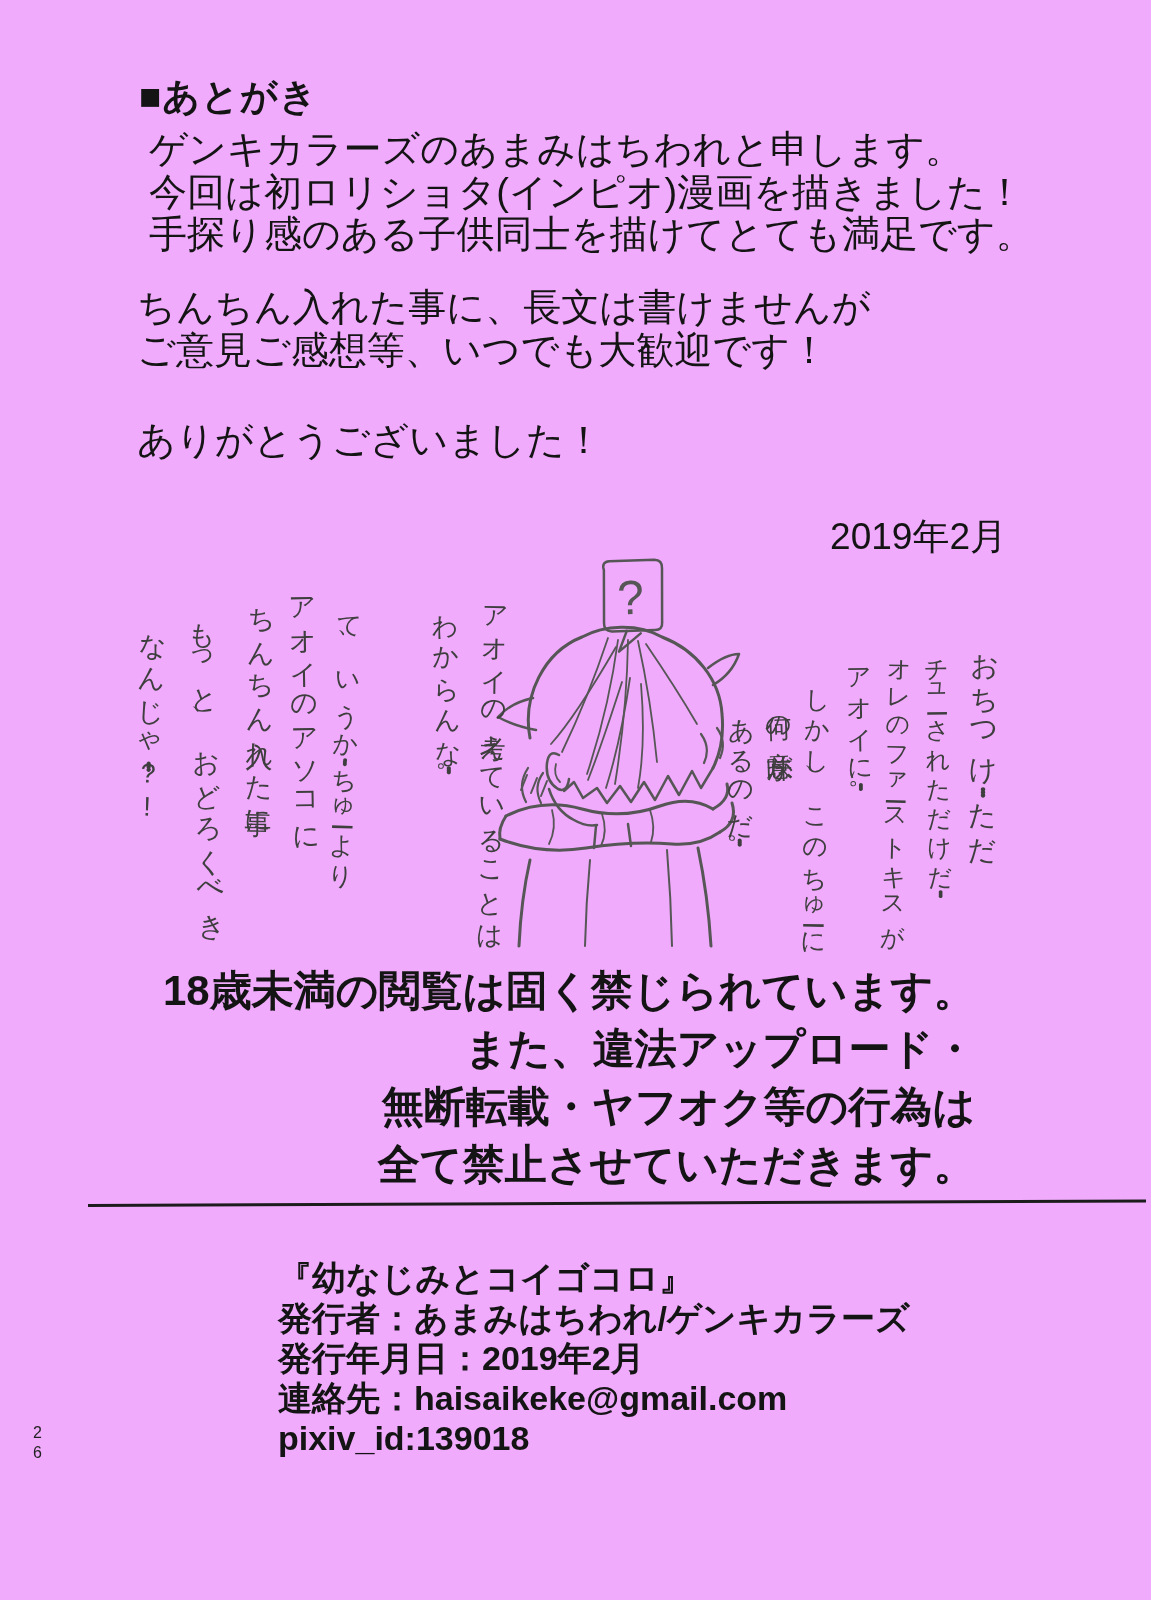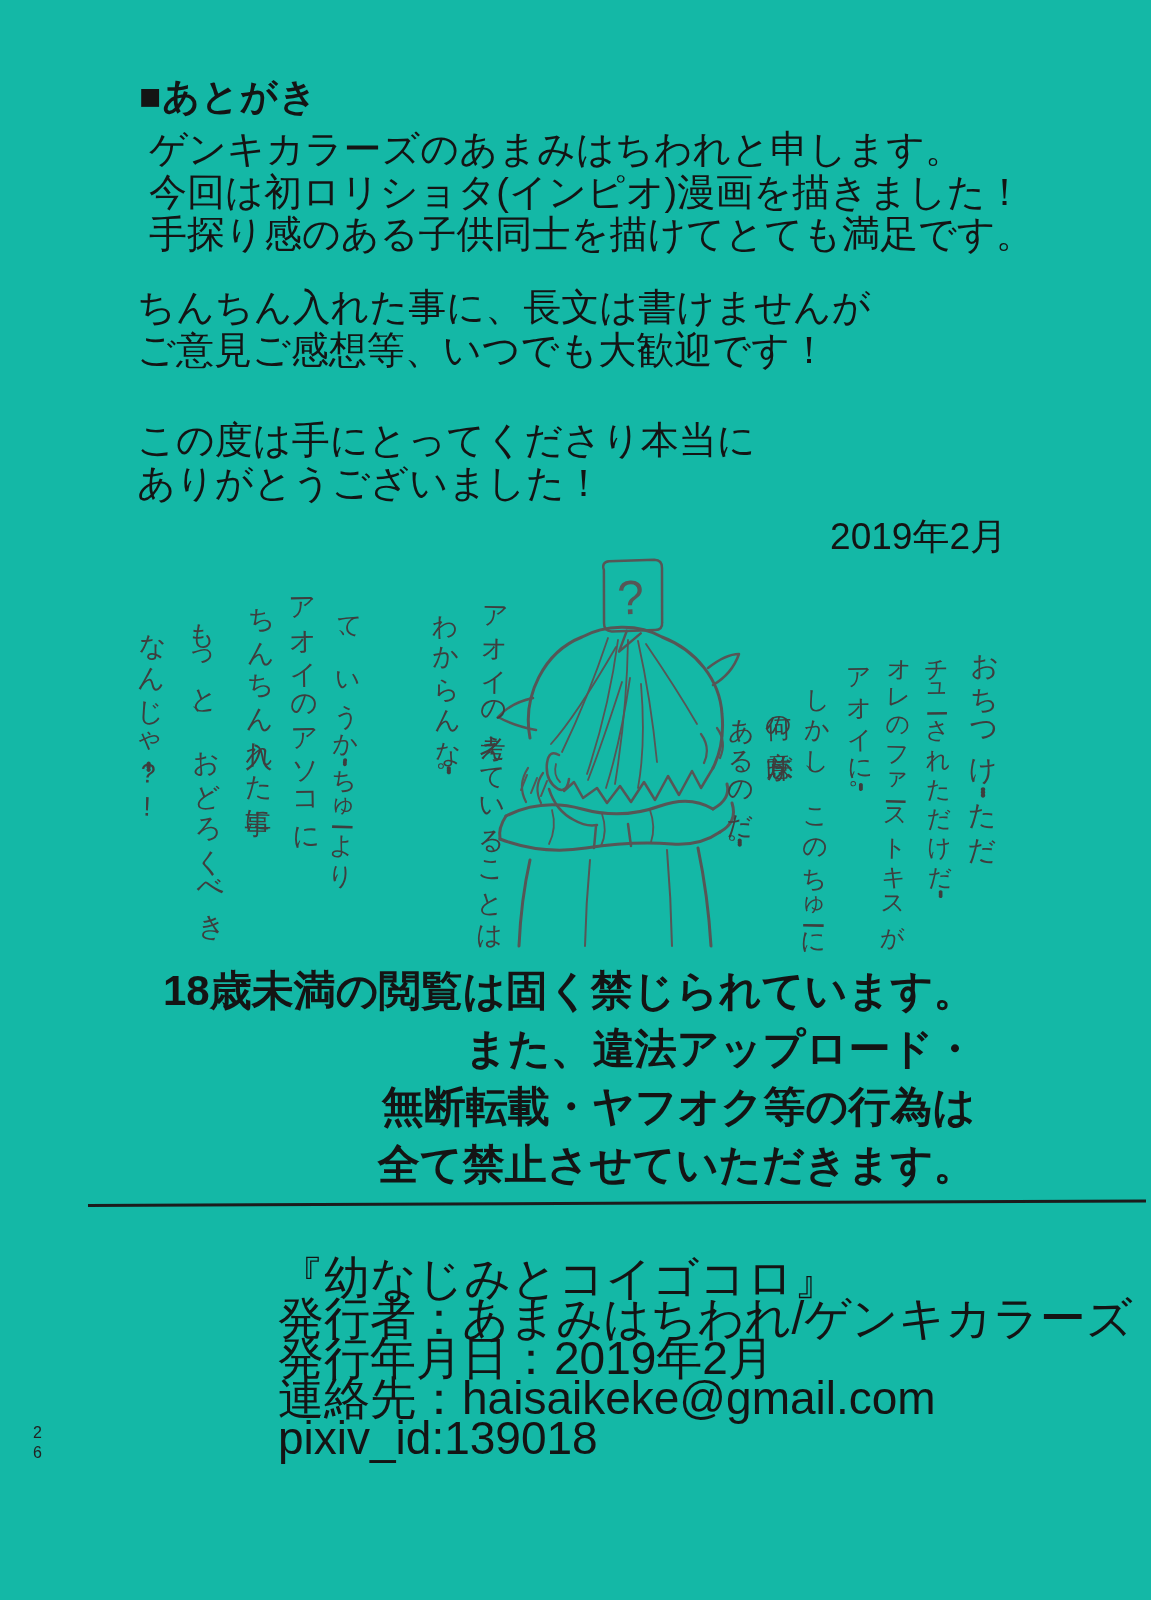--- a/index.html
+++ b/index.html
@@ -1,31 +1,31 @@
 <!DOCTYPE html>
 <html><head>
 <meta charset="utf-8">
 <style>
   html,body{margin:0;padding:0;background:#e8e8e8;}
   .page{
-    position:relative;width:1151px;height:1600px;background:#14b8a6;
+    position:relative;width:1151px;height:1600px;background:#f0abfc;
     font-family:"Liberation Sans",sans-serif;color:#141414;overflow:hidden;
   }
   .abs{position:absolute;white-space:nowrap;}
   .body-text{font-size:38px;line-height:42.5px;font-weight:500;letter-spacing:0;}
   .heading{left:139px;top:72px;font-size:37px;font-weight:700;letter-spacing:1px;}
   .p1{left:137px;top:128px;margin-left:12px;}
   .p2{left:137px;top:286px;}
   .p3{left:137px;top:419px;}
   .signoff{right:144px;text-align:center;font-size:37px;font-weight:500;}
   .date-line{top:512px;}
   .author-line{top:558px;}
   .warning{left:163px;top:962px;font-size:42px;line-height:58px;font-weight:600;text-align:right;}
   .rule{left:88px;top:1204px;width:1058px;height:3px;background:#1c1c1c;transform:rotate(-0.25deg);transform-origin:left center;}
-  .colophon{left:278px;top:1258px;font-size:46px;line-height:40px;font-weight:400;}
+  .colophon{left:278px;top:1258px;font-size:34px;line-height:40px;font-weight:700;}
   .pagenum{left:28px;top:1424px;font-size:16px;writing-mode:vertical-rl;text-orientation:upright;letter-spacing:3px;color:#222;}
   .hw{
     position:absolute;writing-mode:vertical-rl;text-orientation:upright;
     color:#3e3e3e;font-weight:500;white-space:nowrap;
   }
   svg text{font-family:"Liberation Sans",sans-serif;}
 </style>
 </head>
 <body>
 
@@ -38,21 +38,20 @@
     <div>今回は初ロリショタ(インピオ)漫画を描きました！</div>
     <div>手探り感のある子供同士を描けてとても満足です。</div>
   </div>
 
   <div class="abs body-text p2">
     <div>ちんちん入れた事に、長文は書けませんが</div>
     <div>ご意見ご感想等、いつでも大歓迎です！</div>
   </div>
 
   <div class="abs body-text p3">
-    <div>この度は手にとってくださり本当に</div>
     <div>ありがとうございました！</div>
   </div>
 
   <div class="abs signoff date-line">2019年2月</div>
 
   <svg class="abs" style="left:470px;top:548px;" width="290" height="400" viewBox="0 0 290 400" fill="none" stroke="#565656" stroke-width="2.5" stroke-linecap="round" stroke-linejoin="round">
     <g transform="rotate(2 160 48)">
       <path d="M133 23 Q130 15 138 14 L183 11 Q191 11 191 19 L193 73 Q194 81 186 81 L143 84 Q135 84 135 76 Z"></path>
       <path d="M158 83 L151 104 L172 85"></path>
       <text x="147" y="66" font-size="48" fill="#565656" stroke="none" transform="rotate(-4 160 48)">?</text>

